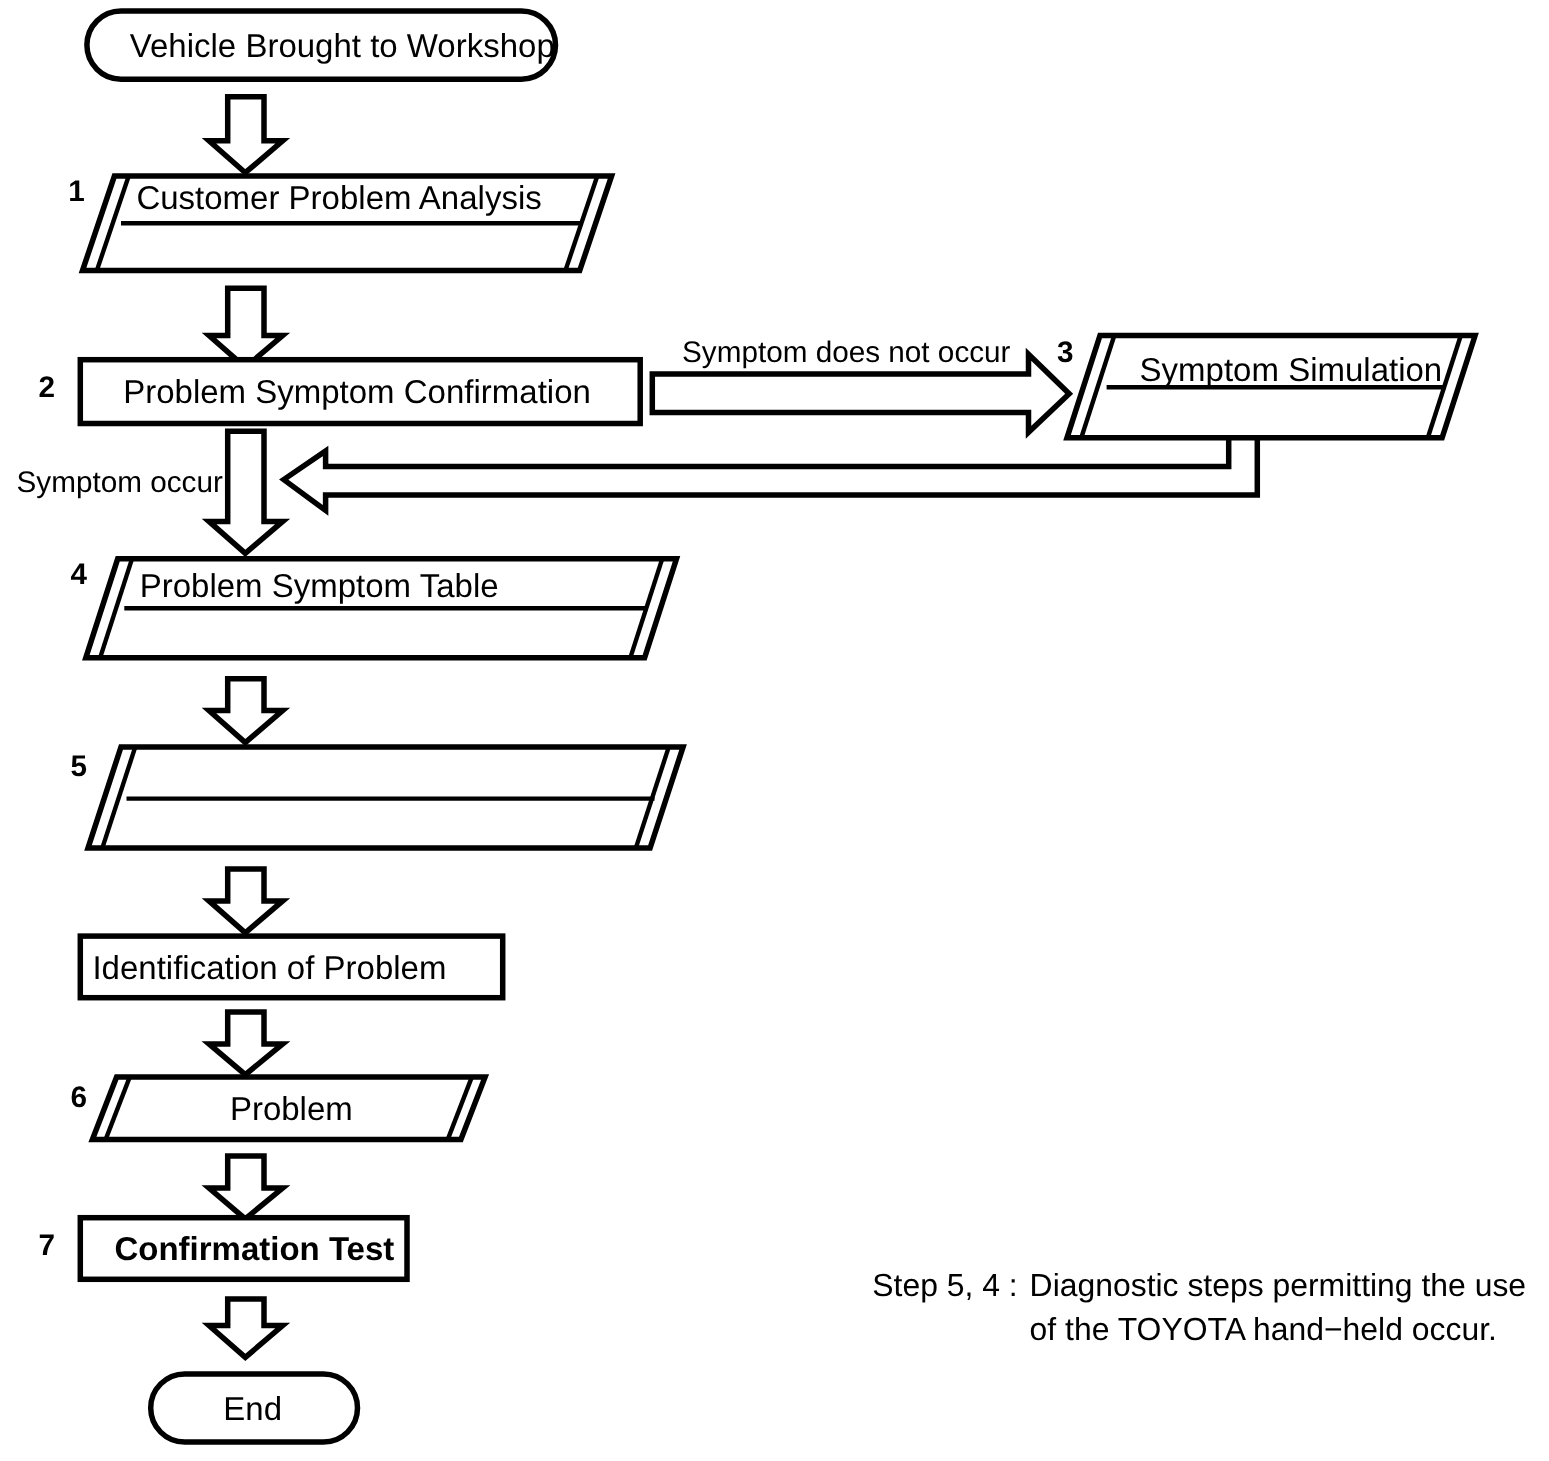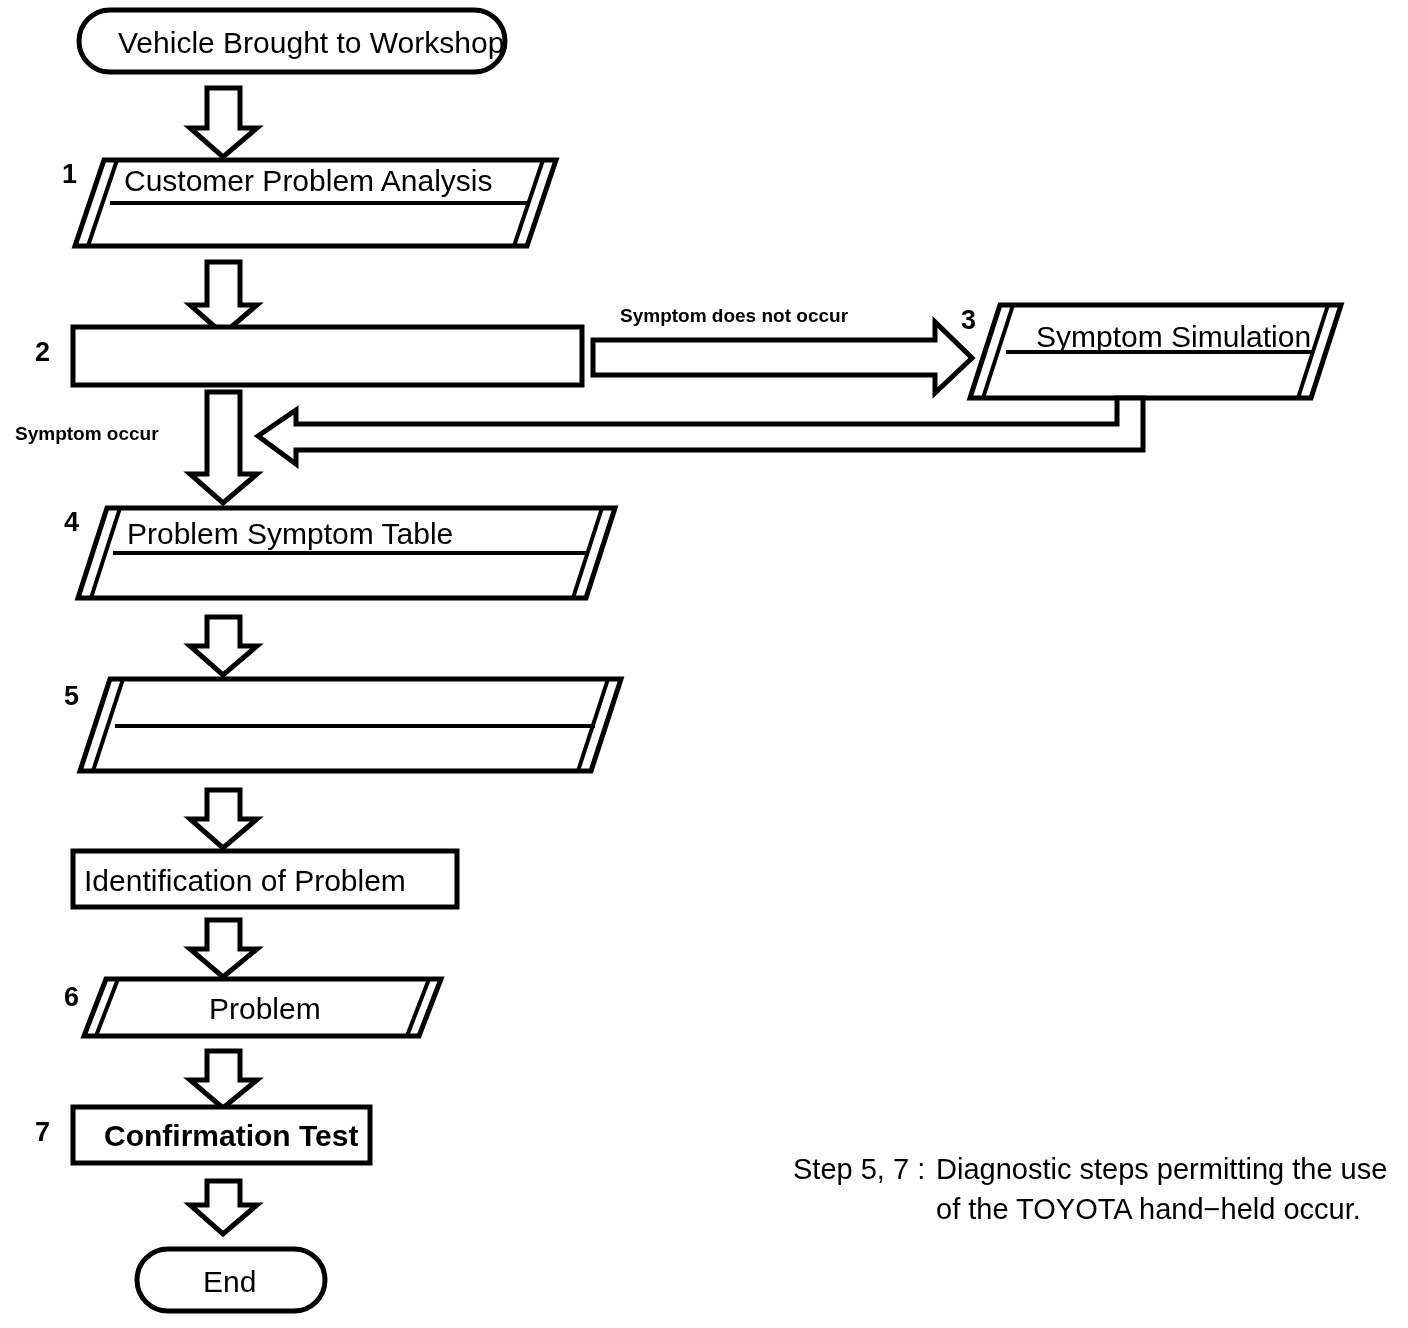--- a/index.html
+++ b/index.html
@@ -53,22 +53,22 @@
   }
   .label-bold {
     font-size: 30px;
     font-weight: 700;
   }
   .step-num {
     font-size: 27px;
     font-weight: 700;
   }
   .edge-label {
-    font-size: 19px;
-    font-weight: 700;
+    font-size: 27px;
+    font-weight: 400;
   }
   .note-txt {
     font-size: 29px;
     font-weight: 400;
     line-height: 1.35;
   }
 </style>
 </head>
 <body>
 
@@ -131,20 +131,21 @@
     <rect x="137" y="1249" width="188" height="62" rx="31" ry="31" class="shape-stroke"></rect>
 
   </svg>
 
   <div class="txt label-main" style="left:118px; top:26px;">Vehicle Brought to Workshop</div>
 
   <div class="txt step-num" style="left:62px; top:159px;">1</div>
   <div class="txt label-main" style="left:124px; top:164px;">Customer Problem Analysis</div>
 
   <div class="txt step-num" style="left:35px; top:337px;">2</div>
+  <div class="txt label-main" style="left:112px; top:340px;">Problem Symptom Confirmation</div>
 
   <div class="txt edge-label" style="left:620px; top:305px;">Symptom does not occur</div>
 
   <div class="txt step-num" style="left:961px; top:305px;">3</div>
   <div class="txt label-main" style="left:1022px; top:320px;margin-left:14px;">Symptom Simulation</div>
 
   <div class="txt edge-label" style="left:15px; top:423px;">Symptom occur</div>
 
   <div class="txt step-num" style="left:64px; top:507px;">4</div>
   <div class="txt label-main" style="left:127px; top:517px;">Problem Symptom Table</div>
@@ -154,17 +155,17 @@
   <div class="txt label-main" style="left:84px; top:864px;">Identification of Problem</div>
 
   <div class="txt step-num" style="left:64px; top:982px;">6</div>
   <div class="txt label-main" style="left:209px; top:992px;">Problem</div>
 
   <div class="txt step-num" style="left:35px; top:1117px;">7</div>
   <div class="txt label-bold" style="left:104px; top:1119px;">Confirmation Test</div>
 
   <div class="txt label-main" style="left:203px; top:1265px;">End</div>
 
-  <div class="txt note-txt" style="left:793px; top:1150px;">Step 5, 7 :</div>
+  <div class="txt note-txt" style="left:793px; top:1150px;">Step 5, 4 :</div>
   <div class="txt note-txt" style="left:936px; top:1150px;">Diagnostic steps permitting the use</div>
   <div class="txt note-txt" style="left:936px; top:1190px;">of the TOYOTA hand−held occur.</div>
 
 </div>
 
 </body></html>

